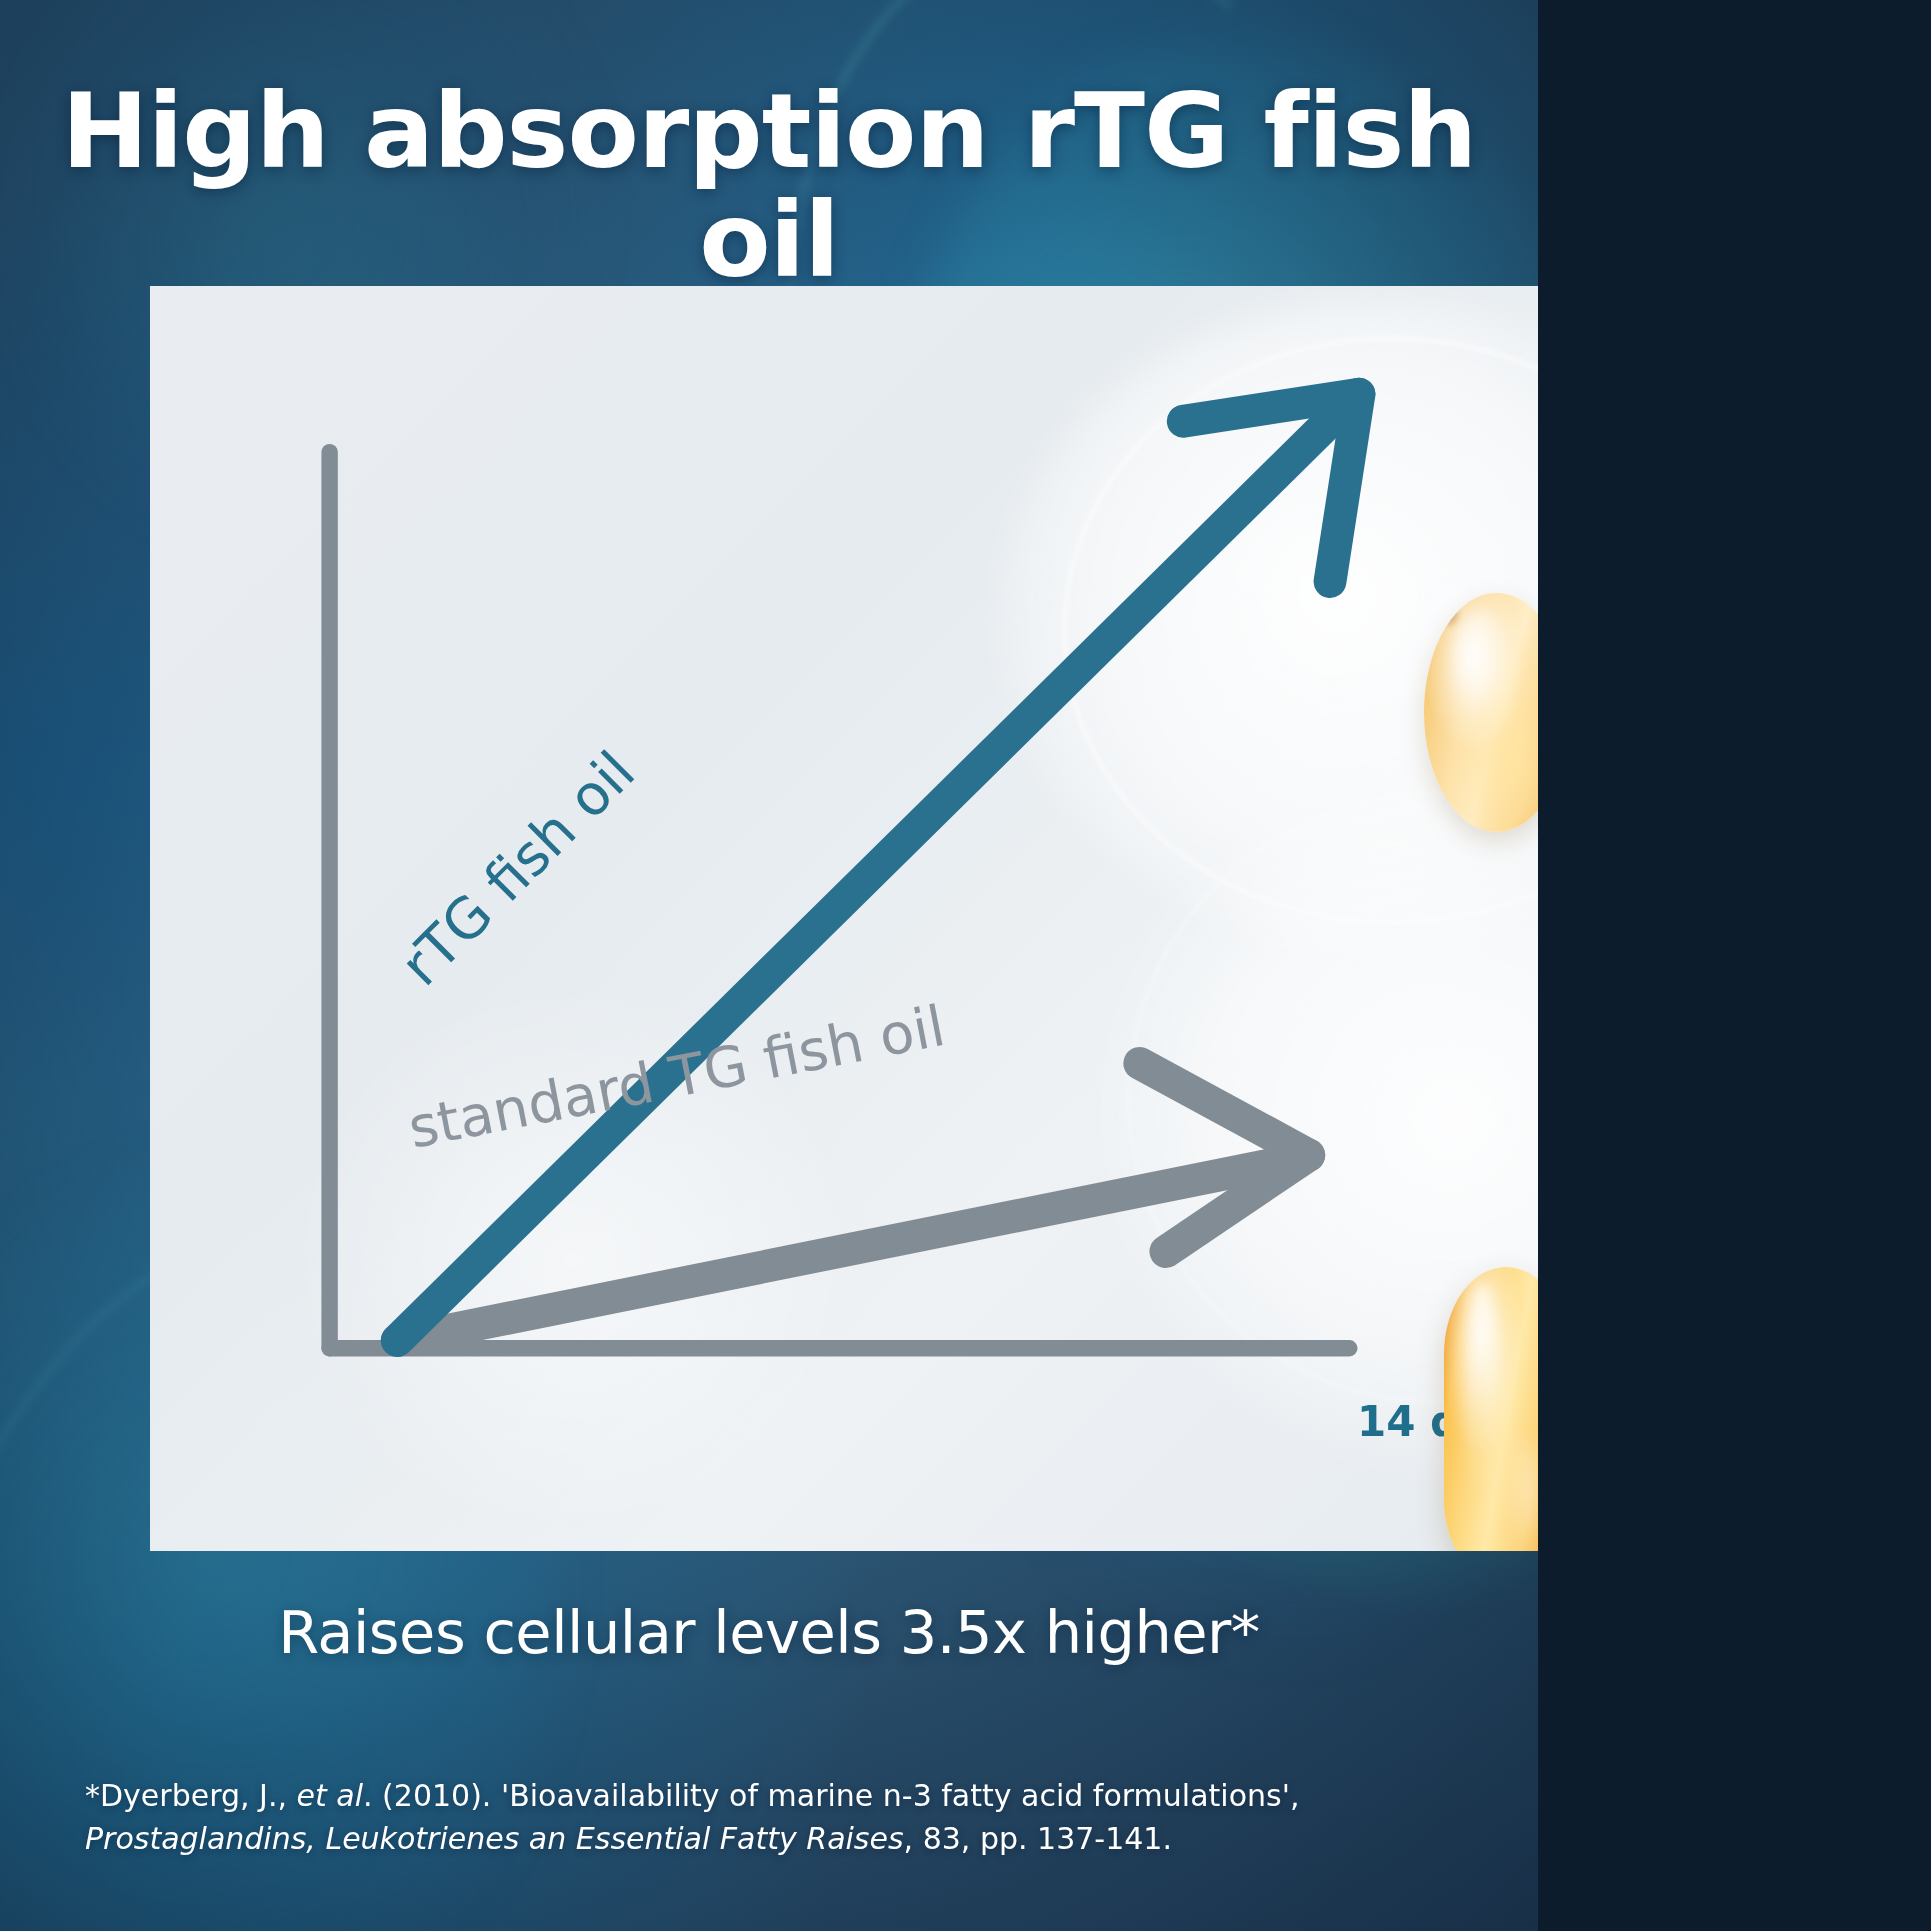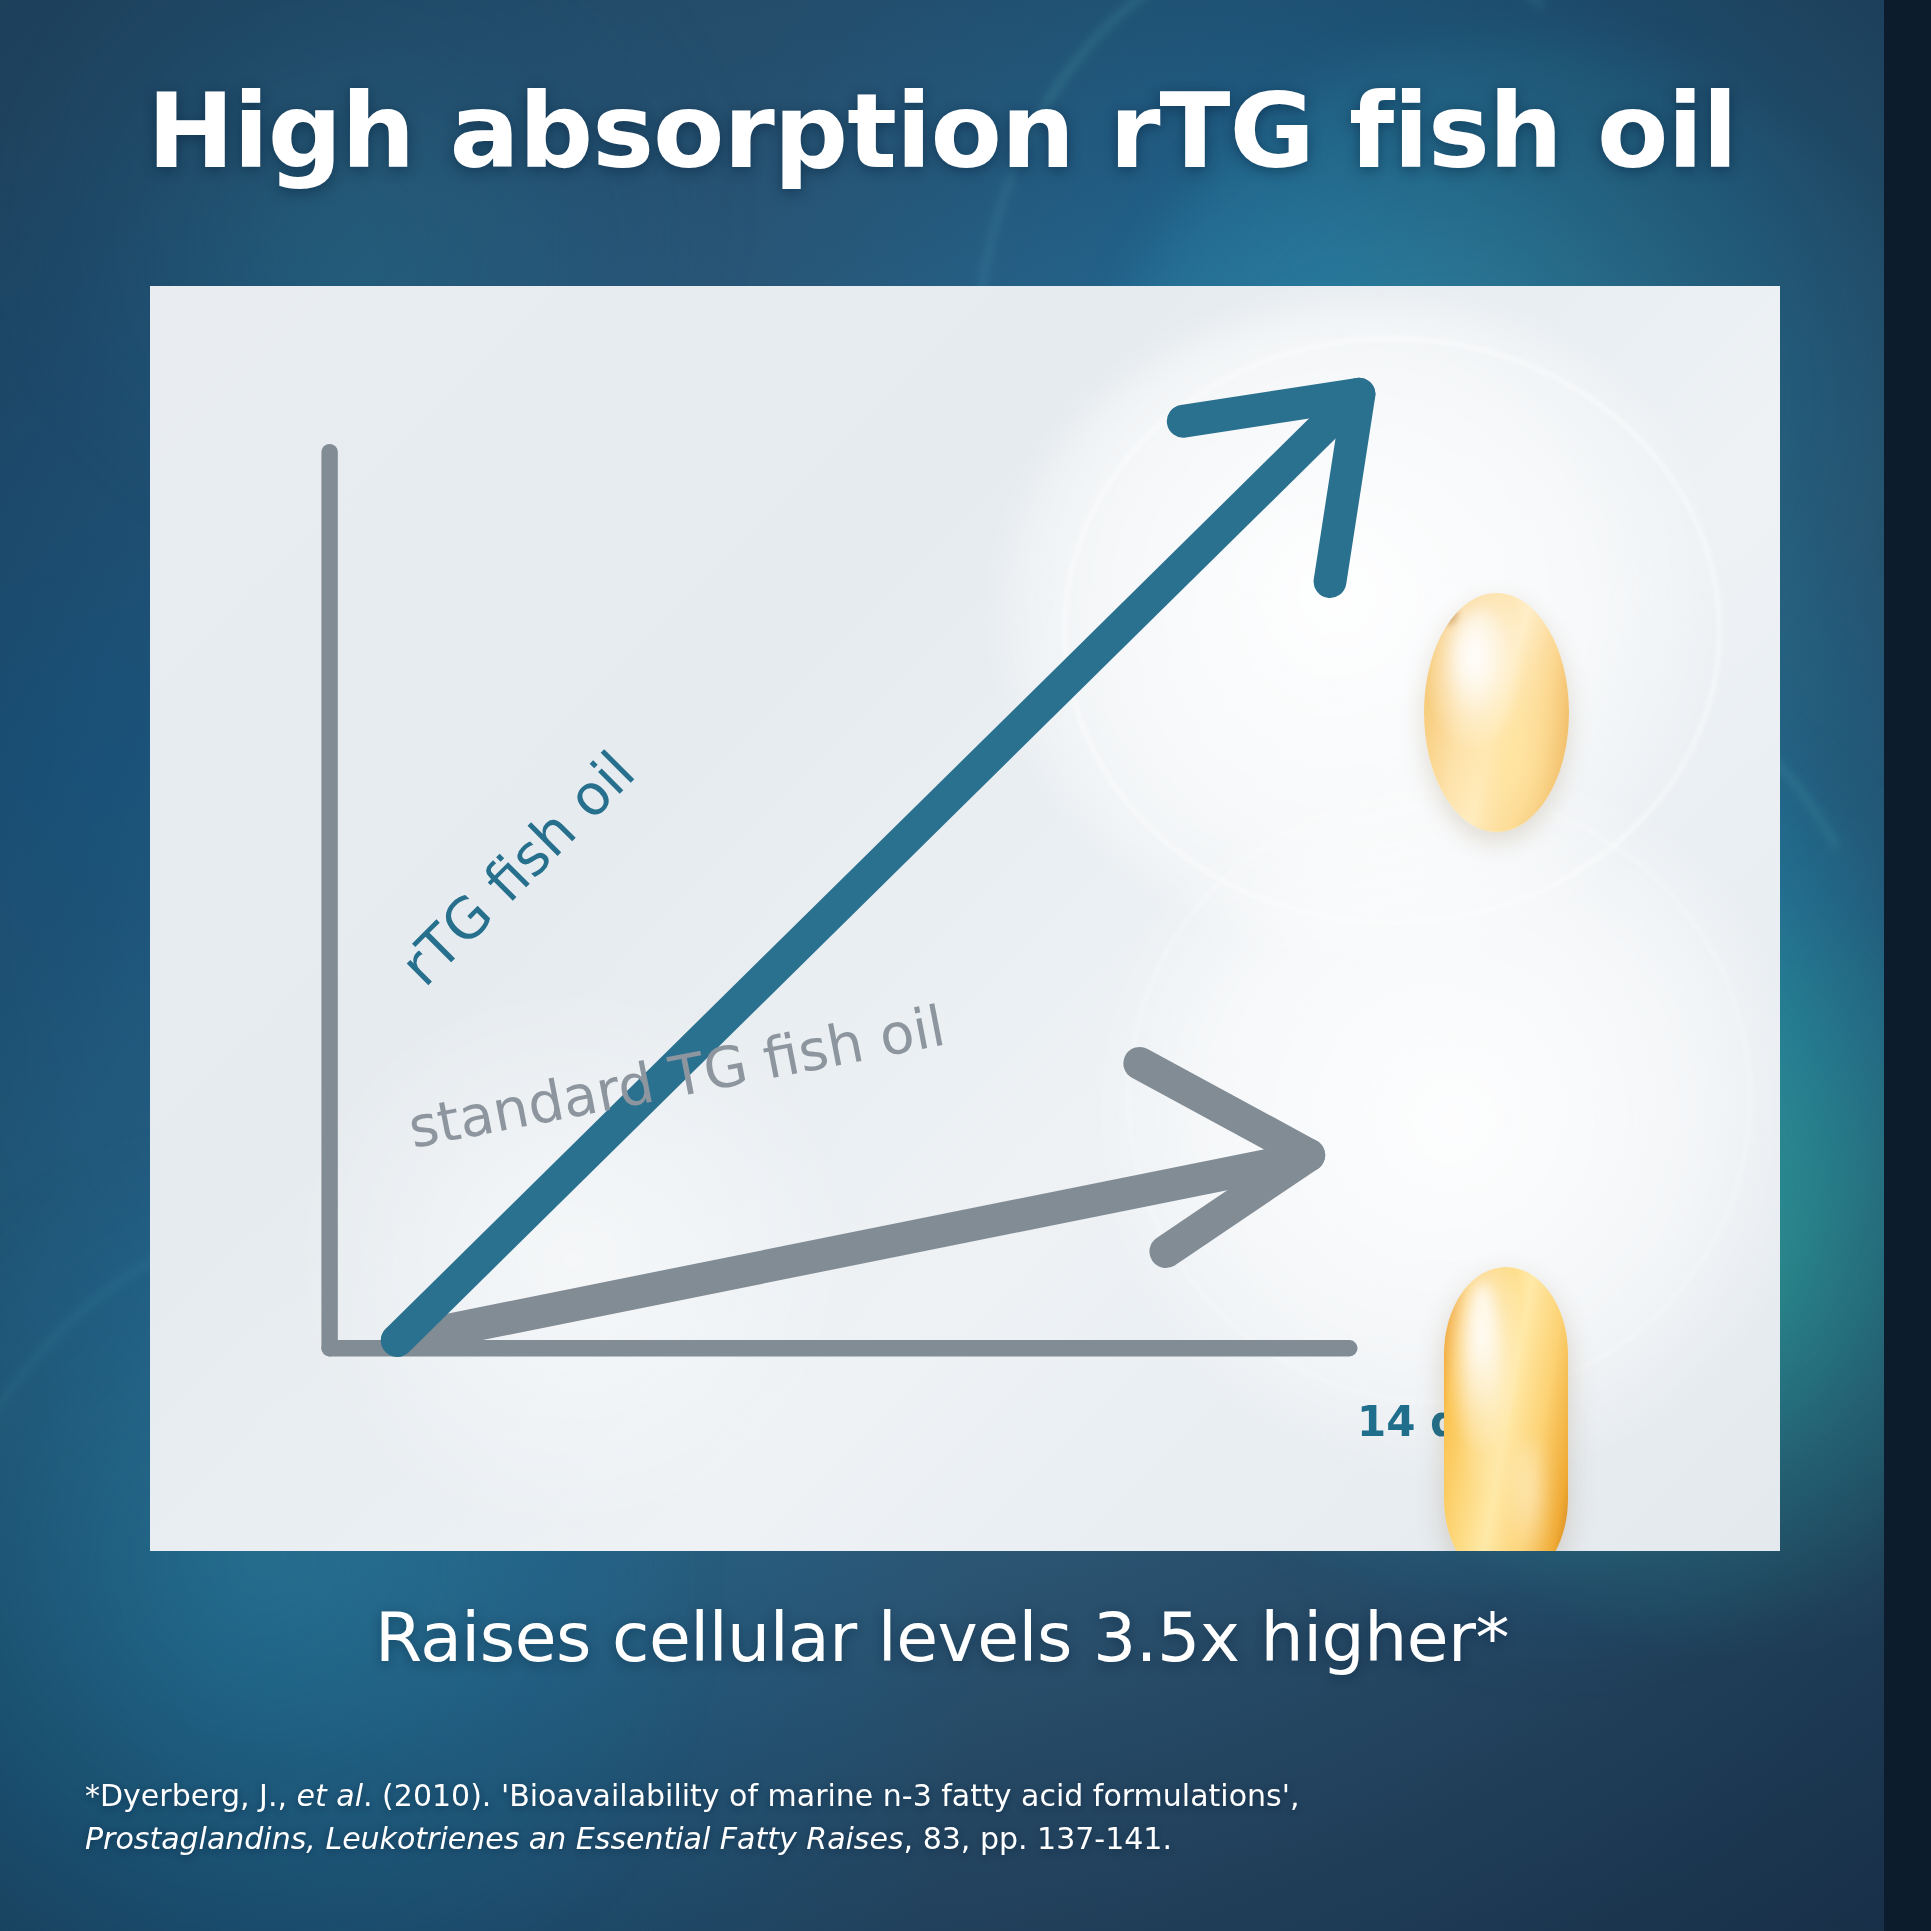--- a/index.html
+++ b/index.html
@@ -2,21 +2,21 @@
 <html><head>
 <meta charset="utf-8">
 <style>
   html, body {
     margin: 0;
     padding: 0;
     background: #0c1c2c;
   }
   #root {
     position: relative;
-    width: 1884px;
+    width: 1538px;
     height: 1931px;
     overflow: hidden;
     font-family: "DejaVu Sans", "Liberation Sans", sans-serif;
   }
 
   
   .bg-base {
     position: absolute; inset: 0;
     background:
       radial-gradient(circle at 78% 58%, rgba(40,190,190,0.55) 0%, rgba(40,190,190,0) 26%),
@@ -253,21 +253,21 @@
     filter: blur(8.7px);
   }
 
   
   .subhead {
     position: absolute;
     left: 0; right: 0;
     top: 1598px;
     text-align: center;
     color: #ffffff;
-    font-size: 68px;
+    font-size: 59px;
     font-weight: 400;
     letter-spacing: -0.5px;
     text-shadow: 0 2.9px 11.6px rgba(0,25,50,0.4);
   }
   .citation {
     position: absolute;
     left: 85px;
     right: 85px;
     top: 1775px;
     color: #ffffff;

